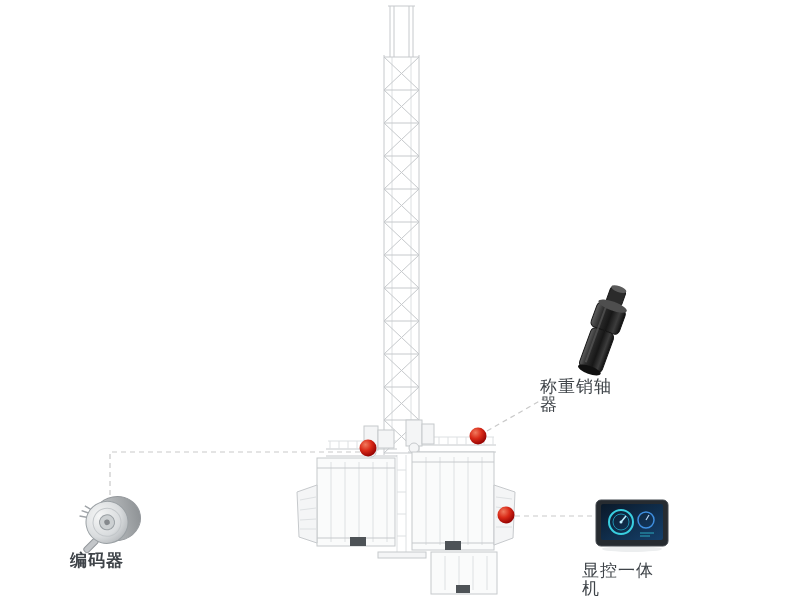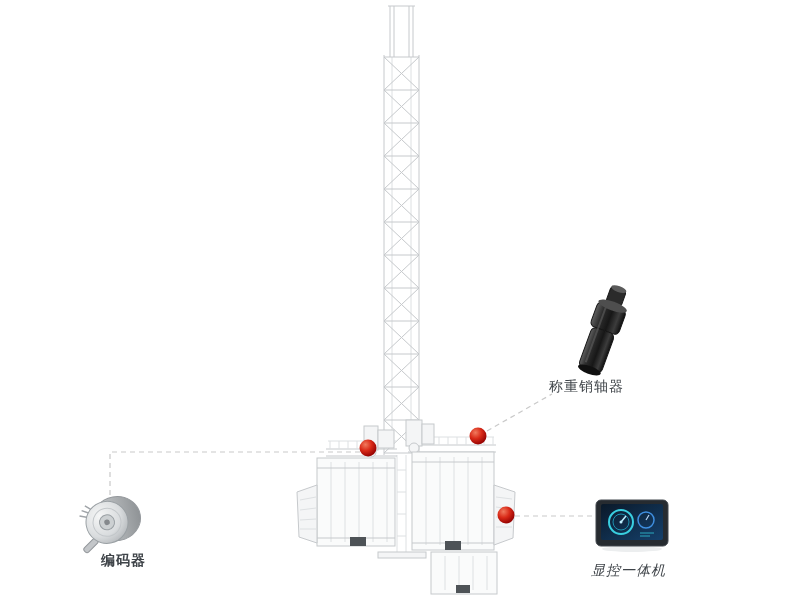--- a/index.html
+++ b/index.html
@@ -3,22 +3,22 @@
 <meta charset="utf-8">
 <style>
   html,body{margin:0;padding:0;background:#fff;}
   .canvas{
     position:relative;width:800px;height:610px;overflow:hidden;
     background:var(--background,#ffffff);
     font-family:"DejaVu Sans","Liberation Sans",sans-serif;
   }
   .canvas svg{position:absolute;left:0;top:0;}
   .comp-label{
-    position:absolute;font-size:14px;line-height:18px;
-    color:var(--label-text,#3f4449);letter-spacing:1px;text-align:right;
+    position:absolute;font-size:17px;line-height:18px;
+    color:var(--label-text,#3f4449);letter-spacing:1px;text-align:left;
     user-select:none;
   }
   .ln{stroke:var(--line,#c6c9cc);stroke-width:1;fill:none;}
   .ln-soft{stroke:var(--line-soft,#dde0e2);stroke-width:1;fill:none;}
   .panel{fill:#fafbfb;stroke:var(--line,#c6c9cc);stroke-width:1;}
   .panel2{fill:#f4f5f6;stroke:var(--line,#c6c9cc);stroke-width:1;}
   .dash{stroke:var(--dashed,#c9c9c9);stroke-width:1.2;fill:none;stroke-dasharray:5 4;}
   .slot{fill:#4e5357;stroke:none;}
 </style>
 </head>
@@ -201,15 +201,15 @@
         <line x1="50" y1="20" x2="53" y2="15" stroke="#bcd8f7" stroke-width="1.2"></line>
       </g>
       <path d="M44 33H58M44 36H54" stroke="#2aa9c0" stroke-width="1"></path>
     </g>
   </svg>
 
   <div class="comp-label" style="left:70px;top:551px;width:76px;font-weight:bold;">编码器</div>
 
   <div class="comp-label" style="left:540px;top:377px;width:84px;">称重销轴器</div>
 
-  <div class="comp-label" style="left:582px;top:561px;width:84px;font-style:italic;">显控一体机</div>
+  <div class="comp-label" style="left:582px;top:561px;width:84px;">显控一体机</div>
 
 </div>
 
 </body></html>

